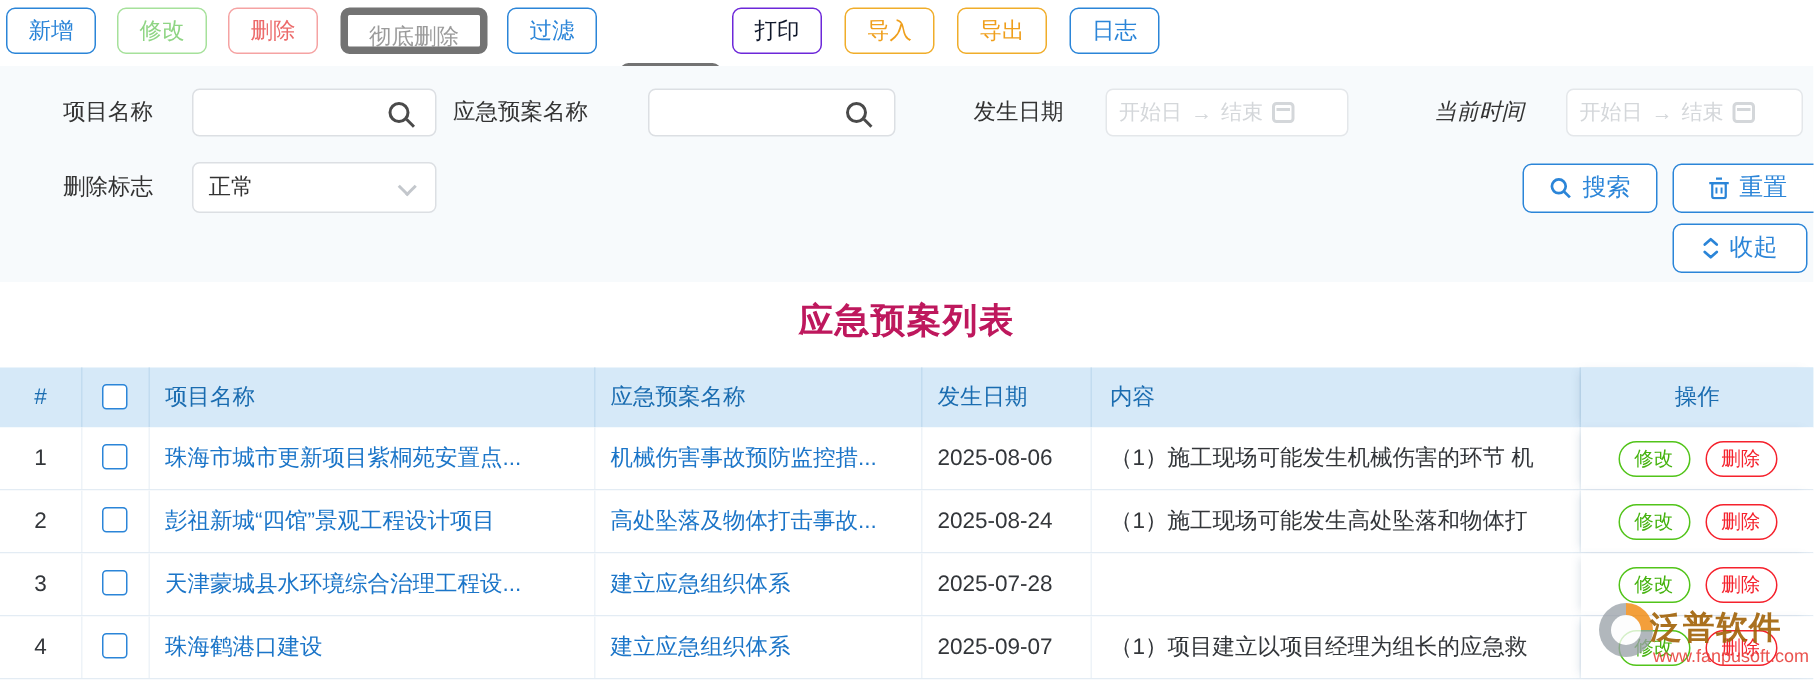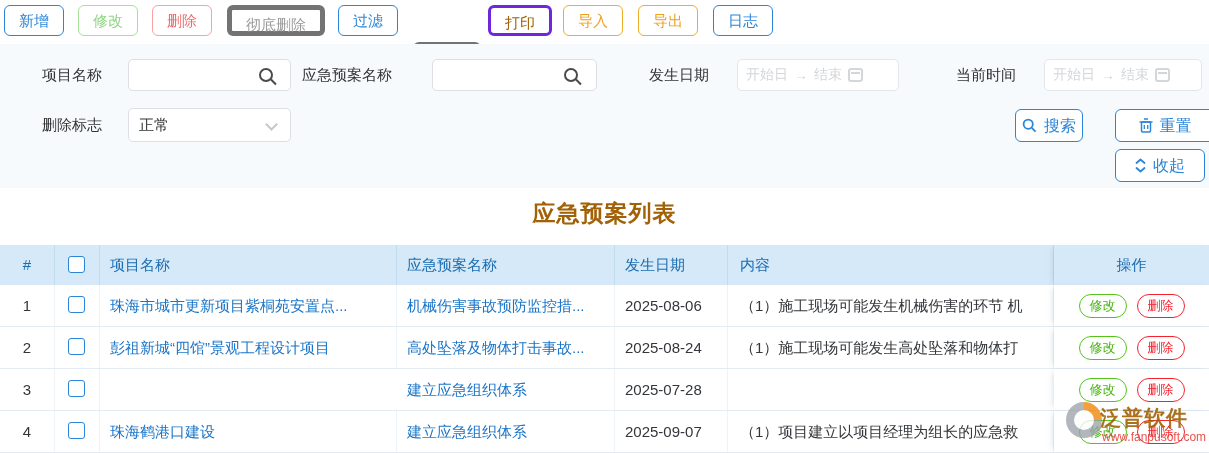--- a/index.html
+++ b/index.html
@@ -8,21 +8,21 @@
   .stage { position:relative; width:1209px; height:453px; background:#fff; }
 
   
   .toolbar { position:absolute; left:0; top:0; width:1209px; height:44px; background:#fff; }
   .tbtn { position:absolute; top:5px; height:31px; padding:0 14px; background:#fff;
     border-radius:6px; font-size:15px; line-height:29px; text-align:center; cursor:pointer; }
   .tbtn.blue   { border:1px solid #2b85d8; color:#2b85d8; }
   .tbtn.green-light { border:1px solid #a6e19b; color:#8fd584; }
   .tbtn.red-light   { border:1px solid #f5a3a3; color:#ec6b6b; }
   .tbtn.gray   { border:5px solid #737373; color:#9b9b9b; }
-  .tbtn.green  { border:3px solid #6d28d9; color:#a16207; }
+  .tbtn.green  { border:1px solid #6d28d9; color:#0f172a; }
   .tbtn.orange { border:1px solid #f0ad2a; color:#ef9f1c; }
 
   
   .filters { position:absolute; left:0; top:44px; width:1209px; height:144px; background:#f7fafc; }
   .flabel { position:absolute; font-size:15px; color:#333; line-height:32px; }
   .finput { position:absolute; height:32px; background:#fff; border:1px solid #dcdfe3;
     border-radius:5px; font-size:14px; color:#333; padding:0 28px 0 10px; }
   .search-glyph { position:absolute; width:14px; height:14px; border:2px solid #4a4a4a;
     border-radius:50%; }
   .search-glyph::after { content:""; position:absolute; width:7px; height:2px; background:#4a4a4a;
@@ -37,21 +37,21 @@
     border-radius:5px; font-size:15px; color:#333; line-height:32px; padding:0 10px; cursor:pointer; }
   .chev { position:absolute; width:9px; height:9px; border-right:2px solid #c3c7cc;
     border-bottom:2px solid #c3c7cc; transform:rotate(45deg); }
   .abtn { position:absolute; height:33px; background:#fff; border:1px solid #2b85d8; color:#2b85d8;
     border-radius:6px; font-size:16px; line-height:31px; text-align:center; cursor:pointer;
     display:flex; align-items:center; justify-content:center; gap:7px; }
   .abtn svg { display:block; }
 
   
   .page-title { position:absolute; left:0; top:198px; width:1209px; text-align:center;
-    font-size:23px; font-weight:bold; color:#a16207; letter-spacing:1px; }
+    font-size:23px; font-weight:bold; color:#be185d; letter-spacing:1px; }
 
   
   .tbl { position:absolute; left:0; top:245px; width:1209px; }
   .thead { position:absolute; left:0; top:0; width:1209px; height:40px; background:#d6e9f8; }
   .th { position:absolute; top:0; height:40px; line-height:40px; font-size:15px; color:#1a6cb0;
     overflow:hidden; white-space:nowrap; border-right:1px solid #c2dcf0; }
   .trow { position:absolute; left:0; width:1209px; height:42px; background:#fff;
     border-bottom:1px solid #e3ecf4; }
   .td { position:absolute; top:0; height:41px; line-height:41px; font-size:15px;
     overflow:hidden; white-space:nowrap; border-right:1px solid #eef3f8; }
@@ -114,35 +114,35 @@
     <span class="search-glyph" style="left:564px; top:24px;"></span>
 
     <span class="flabel" style="left:649px; top:15px;">发生日期</span>
     <div class="daterange" style="left:737px; top:15px; width:162px;">
       <span class="dr-ph">开始日</span>
       <span>→</span>
       <span class="dr-ph">结束</span>
       <span class="cal-icon"></span>
     </div>
 
-    <span class="flabel" style="left:956px; top:15px;">当前时间</span>
+    <span class="flabel" style="left:956px; top:15px;font-style:italic;">当前时间</span>
     <div class="daterange" style="left:1044px; top:15px; width:158px;">
       <span class="dr-ph">开始日</span>
       <span>→</span>
       <span class="dr-ph">结束</span>
       <span class="cal-icon"></span>
     </div>
 
     <span class="flabel" style="left:42px; top:65px;">删除标志</span>
     <div class="selectbox" style="left:128px; top:64px; width:163px;">
       <span>正常</span>
       <span class="chev" style="right:14px; top:11px;"></span>
     </div>
 
-    <div class="abtn" style="left:1015px; top:65px; width:68px;">
+    <div class="abtn" style="left:1015px; top:65px; width:90px;">
       <svg width="15" height="15" viewBox="0 0 15 15">
           <circle cx="6.2" cy="6.2" r="4.6" fill="none" stroke="#2b85d8" stroke-width="1.8"></circle>
           <line x1="9.8" y1="9.8" x2="13.6" y2="13.6" stroke="#2b85d8" stroke-width="1.8"></line>
         </svg>
       <span>搜索</span>
     </div>
     <div class="abtn" style="left:1115px; top:65px; width:100px;">
       <svg width="14" height="15" viewBox="0 0 14 15">
           <rect x="2.5" y="4" width="9" height="10" rx="1.2" fill="none" stroke="#2b85d8" stroke-width="1.5"></rect>
           <line x1="0.5" y1="4" x2="13.5" y2="4" stroke="#2b85d8" stroke-width="1.5"></line>
@@ -196,20 +196,21 @@
       <div class="td col-cont dark-text">（1）施工现场可能发生高处坠落和物体打</div>
       <div class="td col-act">
         <span class="pill edit">修改</span>
         <span class="pill del">删除</span>
       </div>
     </div>
 
     <div class="trow" style="top:124px;">
       <div class="td col-num dark-text">3</div>
       <div class="td col-cb"><span class="cbx"></span></div>
+      <div class="td col-proj blue-text">天津蒙城县水环境综合治理工程设...</div>
       <div class="td col-plan blue-text">建立应急组织体系</div>
       <div class="td col-date dark-text">2025-07-28</div>
       <div class="td col-act">
         <span class="pill edit">修改</span>
         <span class="pill del">删除</span>
       </div>
     </div>
 
     <div class="trow" style="top:166px;">
       <div class="td col-num dark-text">4</div>

